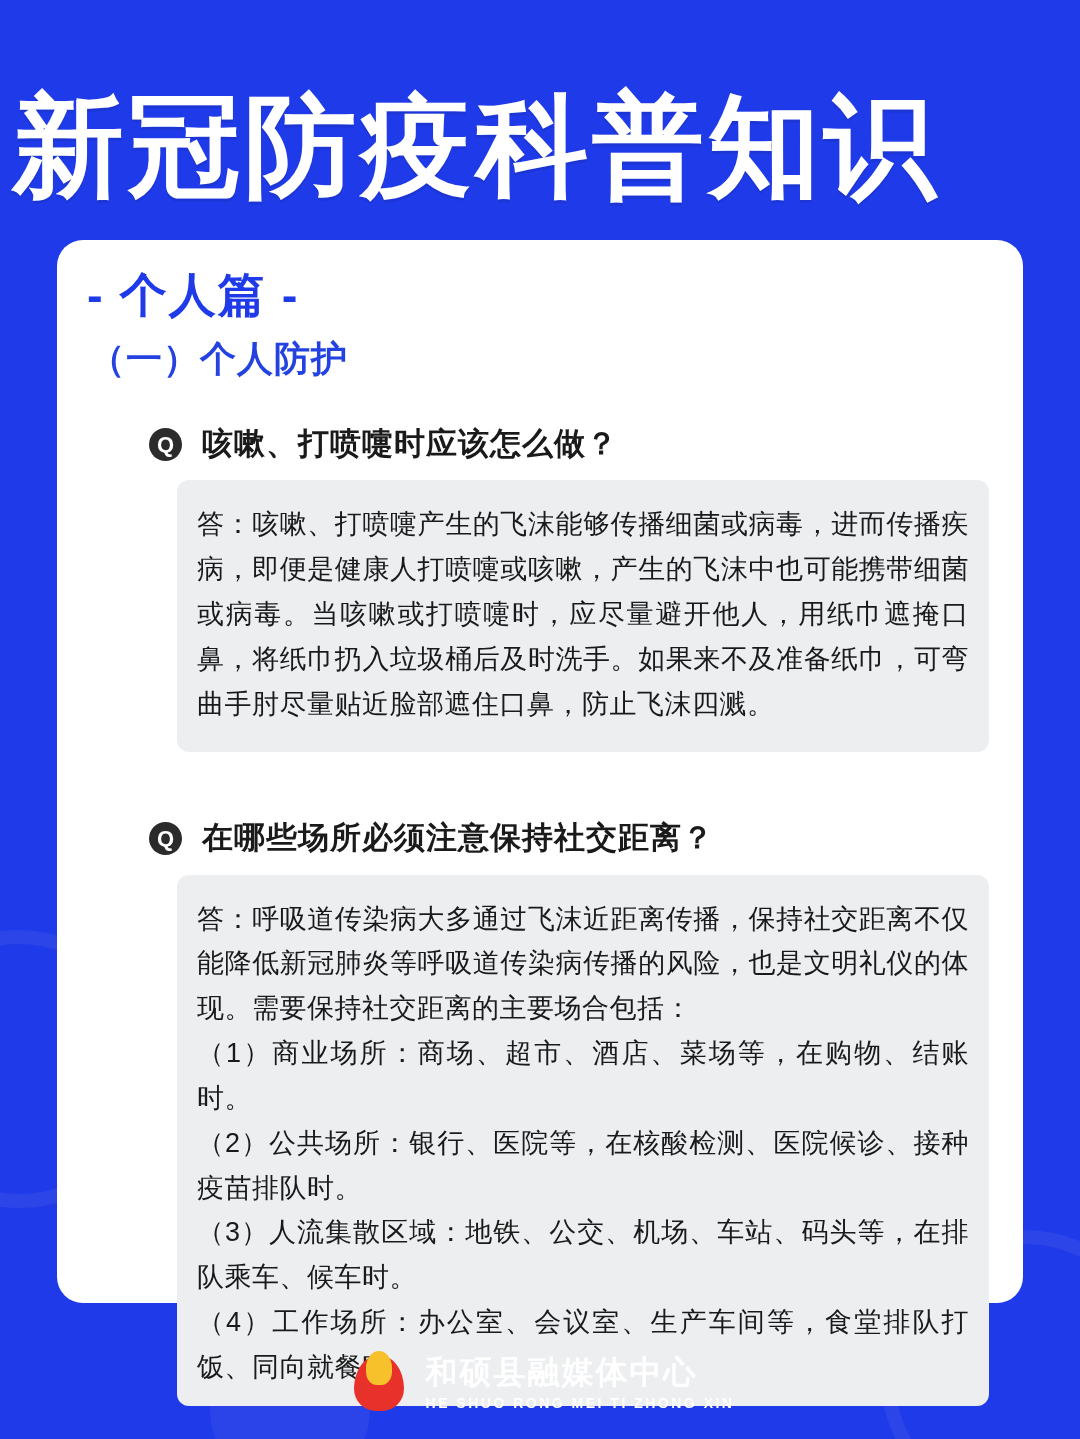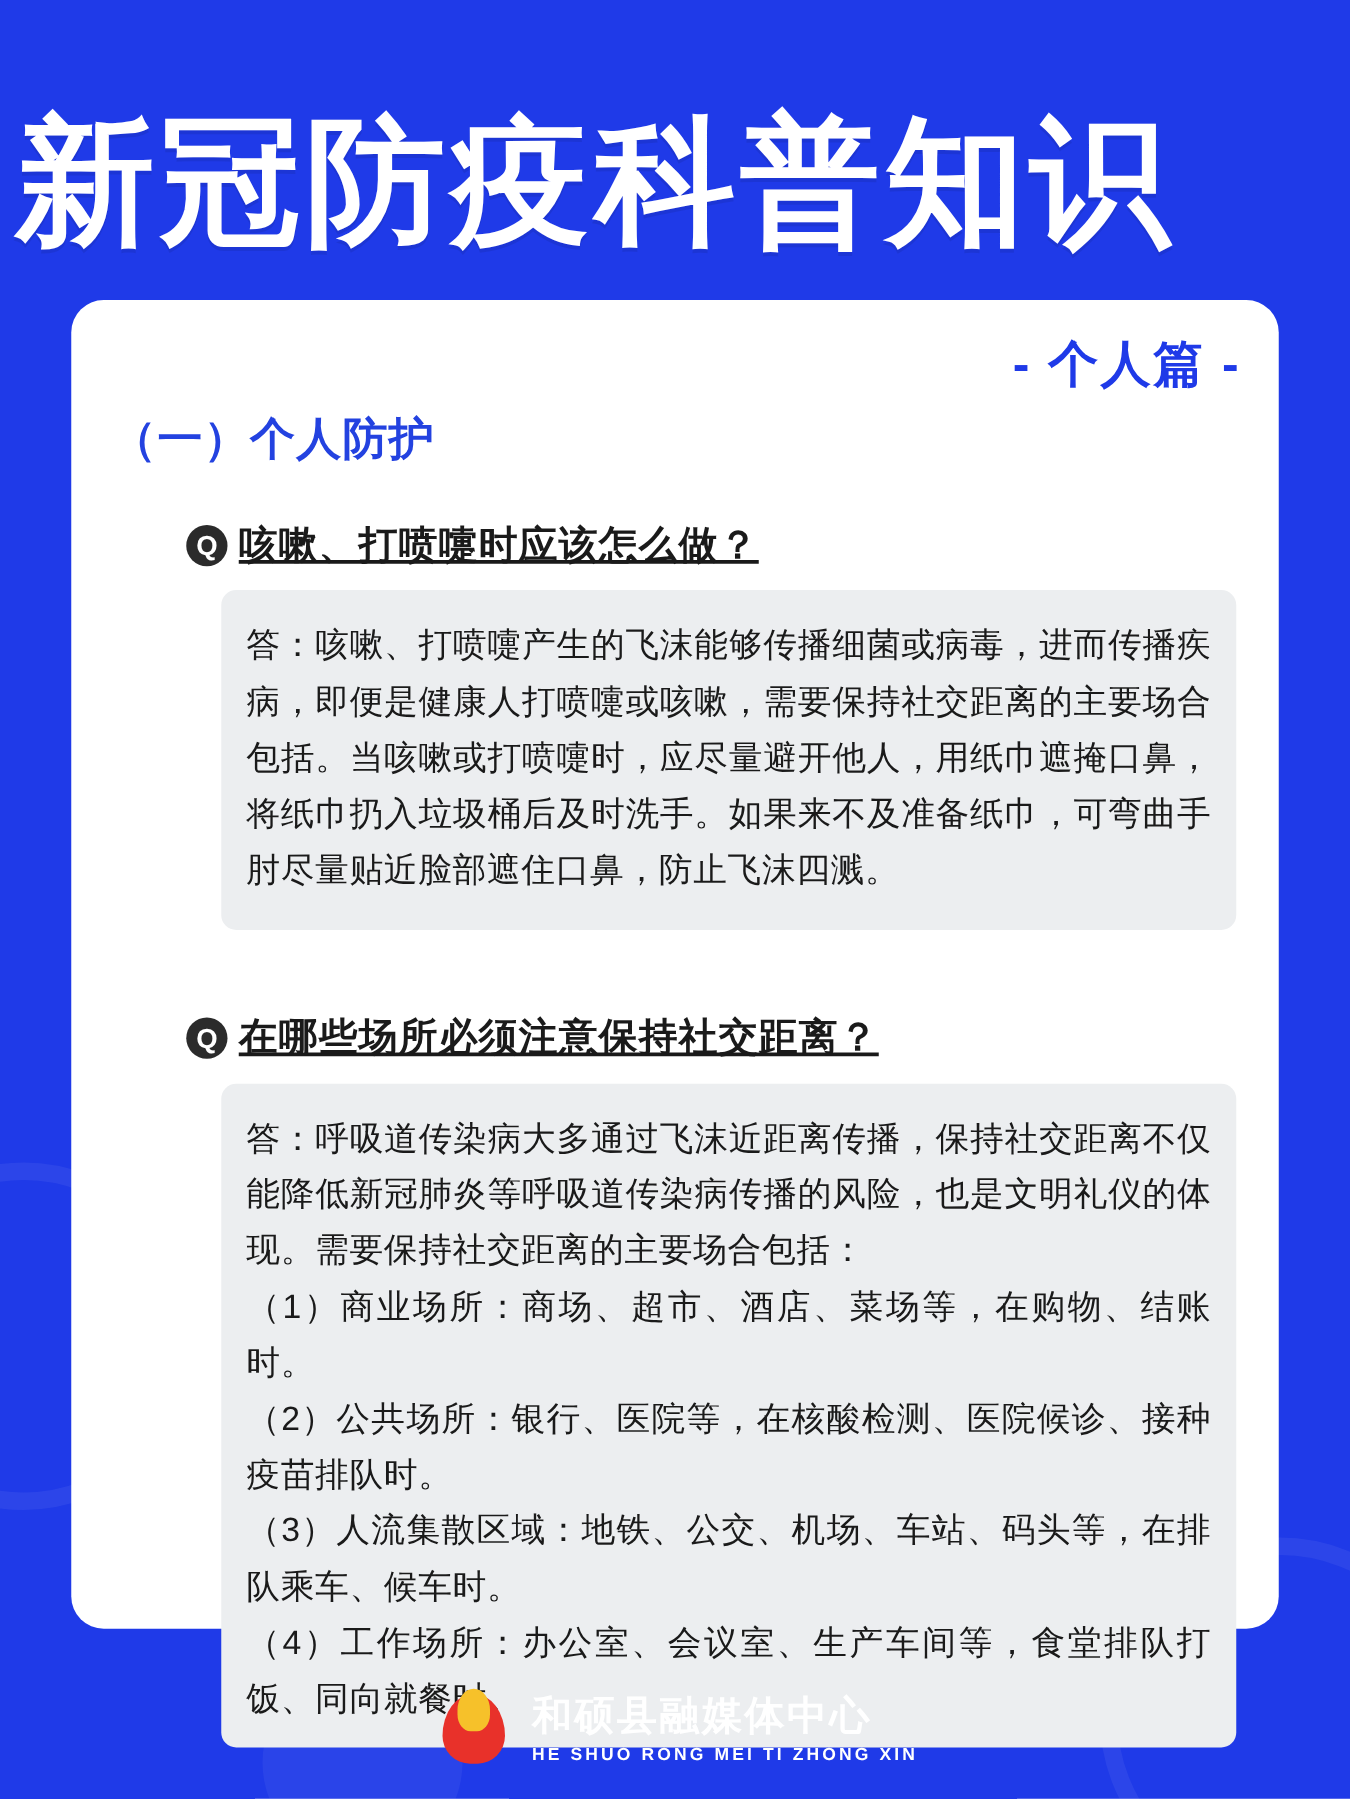--- a/index.html
+++ b/index.html
@@ -59,23 +59,23 @@
     top: 240px;
     width: 966px;
     height: 1063px;
     background: #ffffff;
     border-radius: 26px;
     box-sizing: border-box;
     padding: 18px 30px 0 30px;
   }
 
   .subtitle {
-    text-align: right;
+    text-align: left;
     color: #1f3ae8;
-    font-size: 40px;
+    font-size: 47px;
     font-weight: bold;
     letter-spacing: 2px;
     margin-top: 6px;
     margin-bottom: 2px;
   }
 
   .section-heading {
     color: #2342e0;
     font-size: 36px;
     font-weight: bold;
@@ -103,27 +103,26 @@
     color: #ffffff;
     font-size: 22px;
     font-weight: bold;
     line-height: 33px;
     text-align: center;
     flex: 0 0 auto;
     margin-top: 4px;
     font-family: "Liberation Sans", sans-serif;
   }
   .question-text {
-    margin-left: 9px;
+    margin-left: 20px;
     color: #1a1a1a;
     font-size: 31px;
     font-weight: bold;
     letter-spacing: 1px;
     line-height: 1.3;
-    text-decoration: underline;
   }
 
   .answer-box {
     margin: 16px 0 0 90px;
     width: 812px;
     background: #eceef0;
     border-radius: 12px;
     box-sizing: border-box;
     padding: 22px 20px 26px 20px;
     color: #1a1a1a;
@@ -208,21 +207,21 @@
   <div class="subtitle">- 个人篇 -</div>
 
   <div class="section-heading">（一）个人防护</div>
 
   <div class="qa-block">
     <div class="question-row">
       <div class="q-badge">Q</div>
       <div class="question-text">咳嗽、打喷嚏时应该怎么做？</div>
     </div>
     <div class="answer-box">
-      <div class="answer-line">答：咳嗽、打喷嚏产生的飞沫能够传播细菌或病毒，进而传播疾病，即便是健康人打喷嚏或咳嗽，需要保持社交距离的主要场合包括。当咳嗽或打喷嚏时，应尽量避开他人，用纸巾遮掩口鼻，将纸巾扔入垃圾桶后及时洗手。如果来不及准备纸巾，可弯曲手肘尽量贴近脸部遮住口鼻，防止飞沫四溅。</div>
+      <div class="answer-line">答：咳嗽、打喷嚏产生的飞沫能够传播细菌或病毒，进而传播疾病，即便是健康人打喷嚏或咳嗽，产生的飞沫中也可能携带细菌或病毒。当咳嗽或打喷嚏时，应尽量避开他人，用纸巾遮掩口鼻，将纸巾扔入垃圾桶后及时洗手。如果来不及准备纸巾，可弯曲手肘尽量贴近脸部遮住口鼻，防止飞沫四溅。</div>
     </div>
   </div>
 
   <div class="qa-block second">
     <div class="question-row">
       <div class="q-badge">Q</div>
       <div class="question-text">在哪些场所必须注意保持社交距离？</div>
     </div>
     <div class="answer-box tall">
       <div class="answer-line">答：呼吸道传染病大多通过飞沫近距离传播，保持社交距离不仅能降低新冠肺炎等呼吸道传染病传播的风险，也是文明礼仪的体现。需要保持社交距离的主要场合包括：

